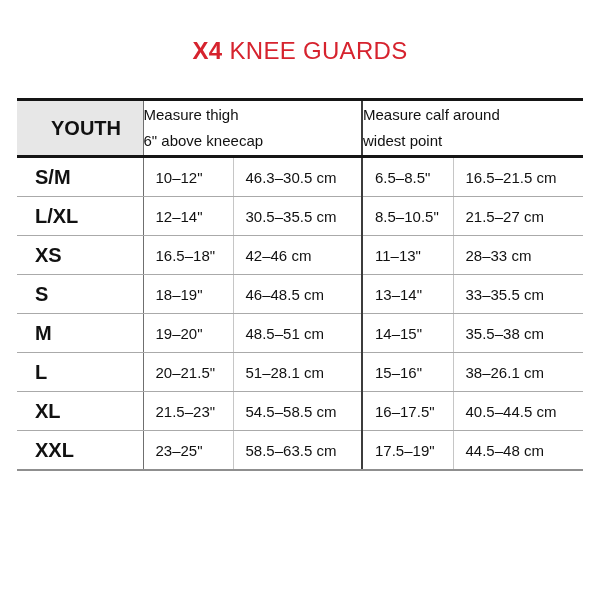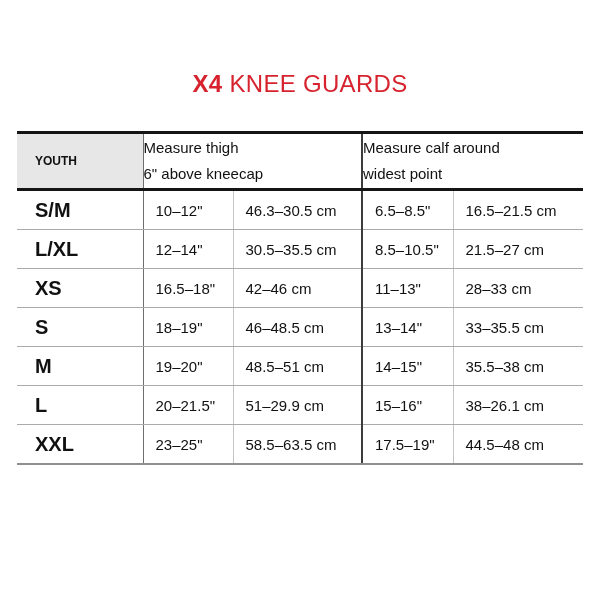--- a/index.html
+++ b/index.html
@@ -6,21 +6,21 @@
   .page {
     position: relative;
     width: 600px;
     height: 600px;
     background: #ffffff;
     font-family: "Liberation Sans", sans-serif;
     color: #111111;
     overflow: hidden;
   }
   .title {
-    padding-top: 69px;
+    padding-top: 36px;
     text-align: center;
     font-size: 24px;
     line-height: 29px;
     letter-spacing: 0.3px;
     white-space: nowrap;
   }
   .title .model   { font-weight: bold; margin-right: 7px; }
   .title .model, .title .product { display: inline-block; }
   .size-table {
     border-collapse: collapse;
@@ -34,22 +34,22 @@
     border-top: 3px solid #151515;
     border-bottom: 3px solid #151515;
     height: 45px;
     text-align: left;
     vertical-align: middle;
     font-weight: normal;
   }
   .g-label {
     background: #e7e7e7;
     font-weight: bold !important;
-    font-size: 12px;
-    padding-left: 18px;
+    font-size: 20px;
+    padding-left: 34px;
     border-right: 1px solid #6f6f6f;
   }
   .g-measure {
     white-space: pre-line;
     line-height: 26px;
     padding-left: 0;
   }
   .g-thigh { border-right: 2px solid #3c3c3c; }
   
   .data-row td {
@@ -132,25 +132,32 @@
         <td class="c-size">M</td>
         <td class="div-light">19–20"</td>
         <td class="div-dark">48.5–51 cm</td>
         <td class="div-light">14–15"</td>
         <td>35.5–38 cm</td>
       </tr>
 
       <tr class="data-row">
         <td class="c-size">L</td>
         <td class="div-light">20–21.5"</td>
-        <td class="div-dark">51–29.9 cm</td>
+        <td class="div-dark">51–28.1 cm</td>
         <td class="div-light">15–16"</td>
         <td>38–26.1 cm</td>
       </tr>
 
+      <tr class="data-row">
+        <td class="c-size">XL</td>
+        <td class="div-light">21.5–23"</td>
+        <td class="div-dark">54.5–58.5 cm</td>
+        <td class="div-light">16–17.5"</td>
+        <td>40.5–44.5 cm</td>
+      </tr>
 
       <tr class="data-row last-row">
         <td class="c-size">XXL</td>
         <td class="div-light">23–25"</td>
         <td class="div-dark">58.5–63.5 cm</td>
         <td class="div-light">17.5–19"</td>
         <td>44.5–48 cm</td>
       </tr>
 
     </tbody>

